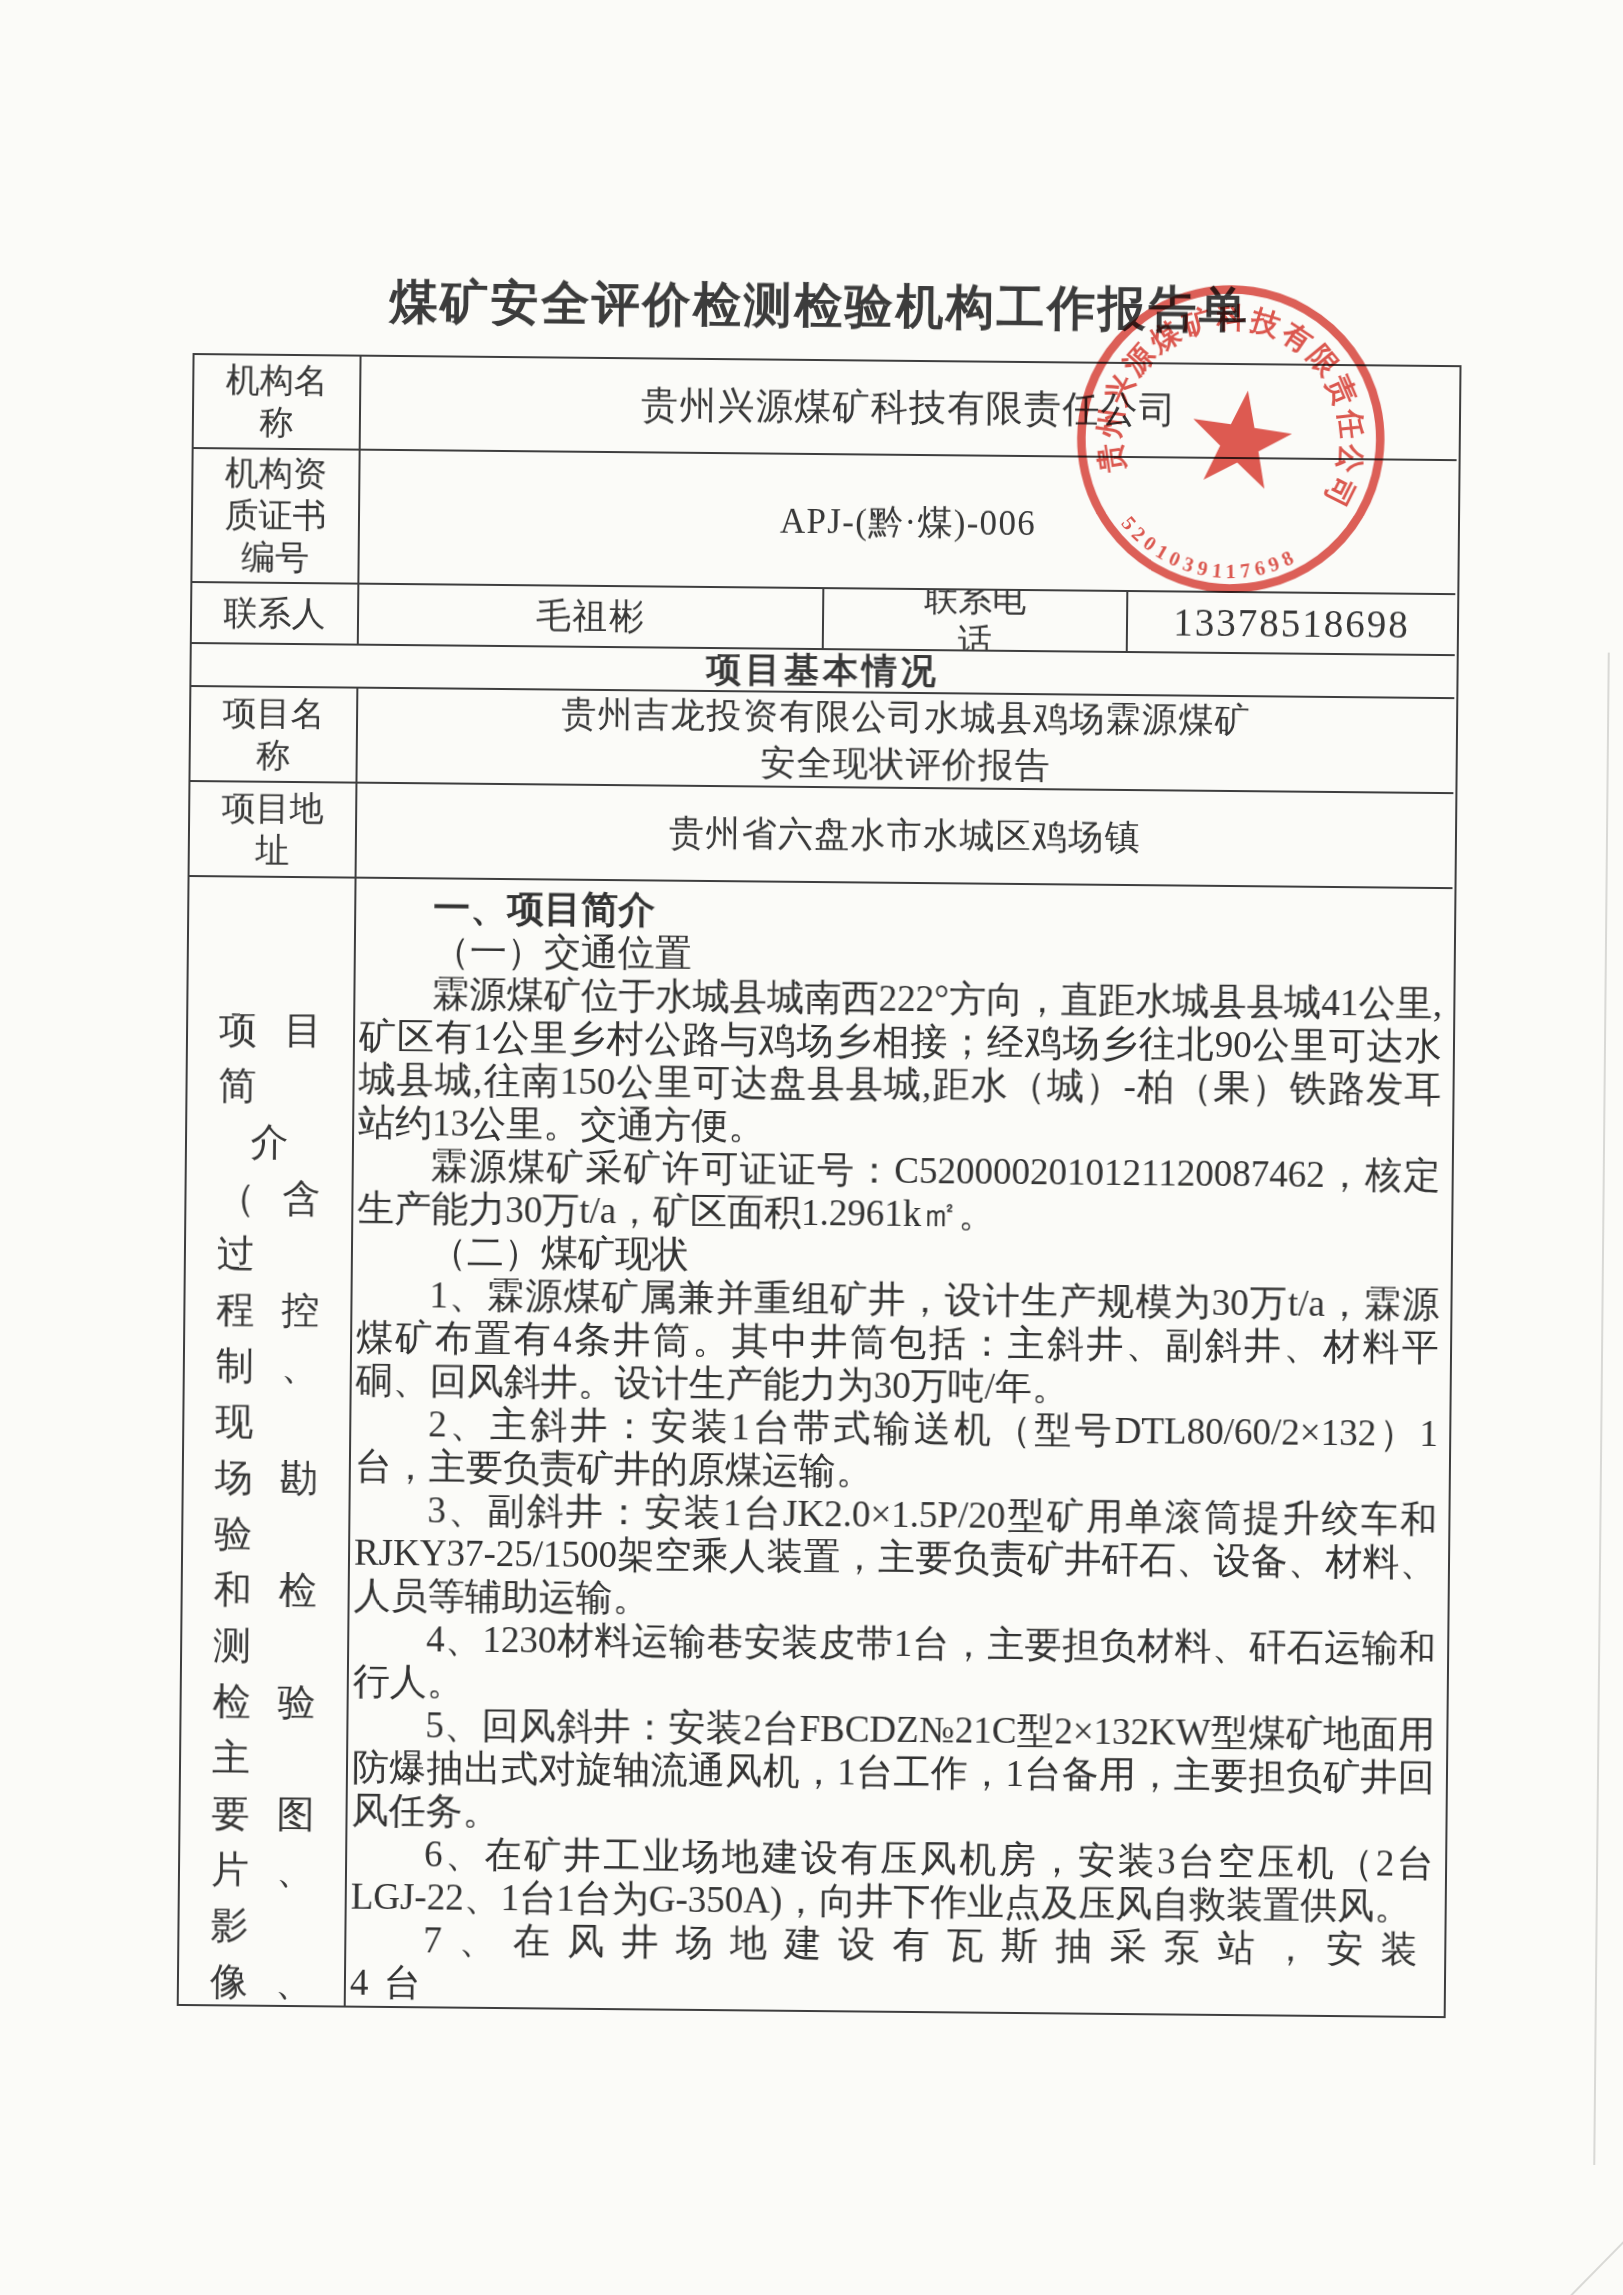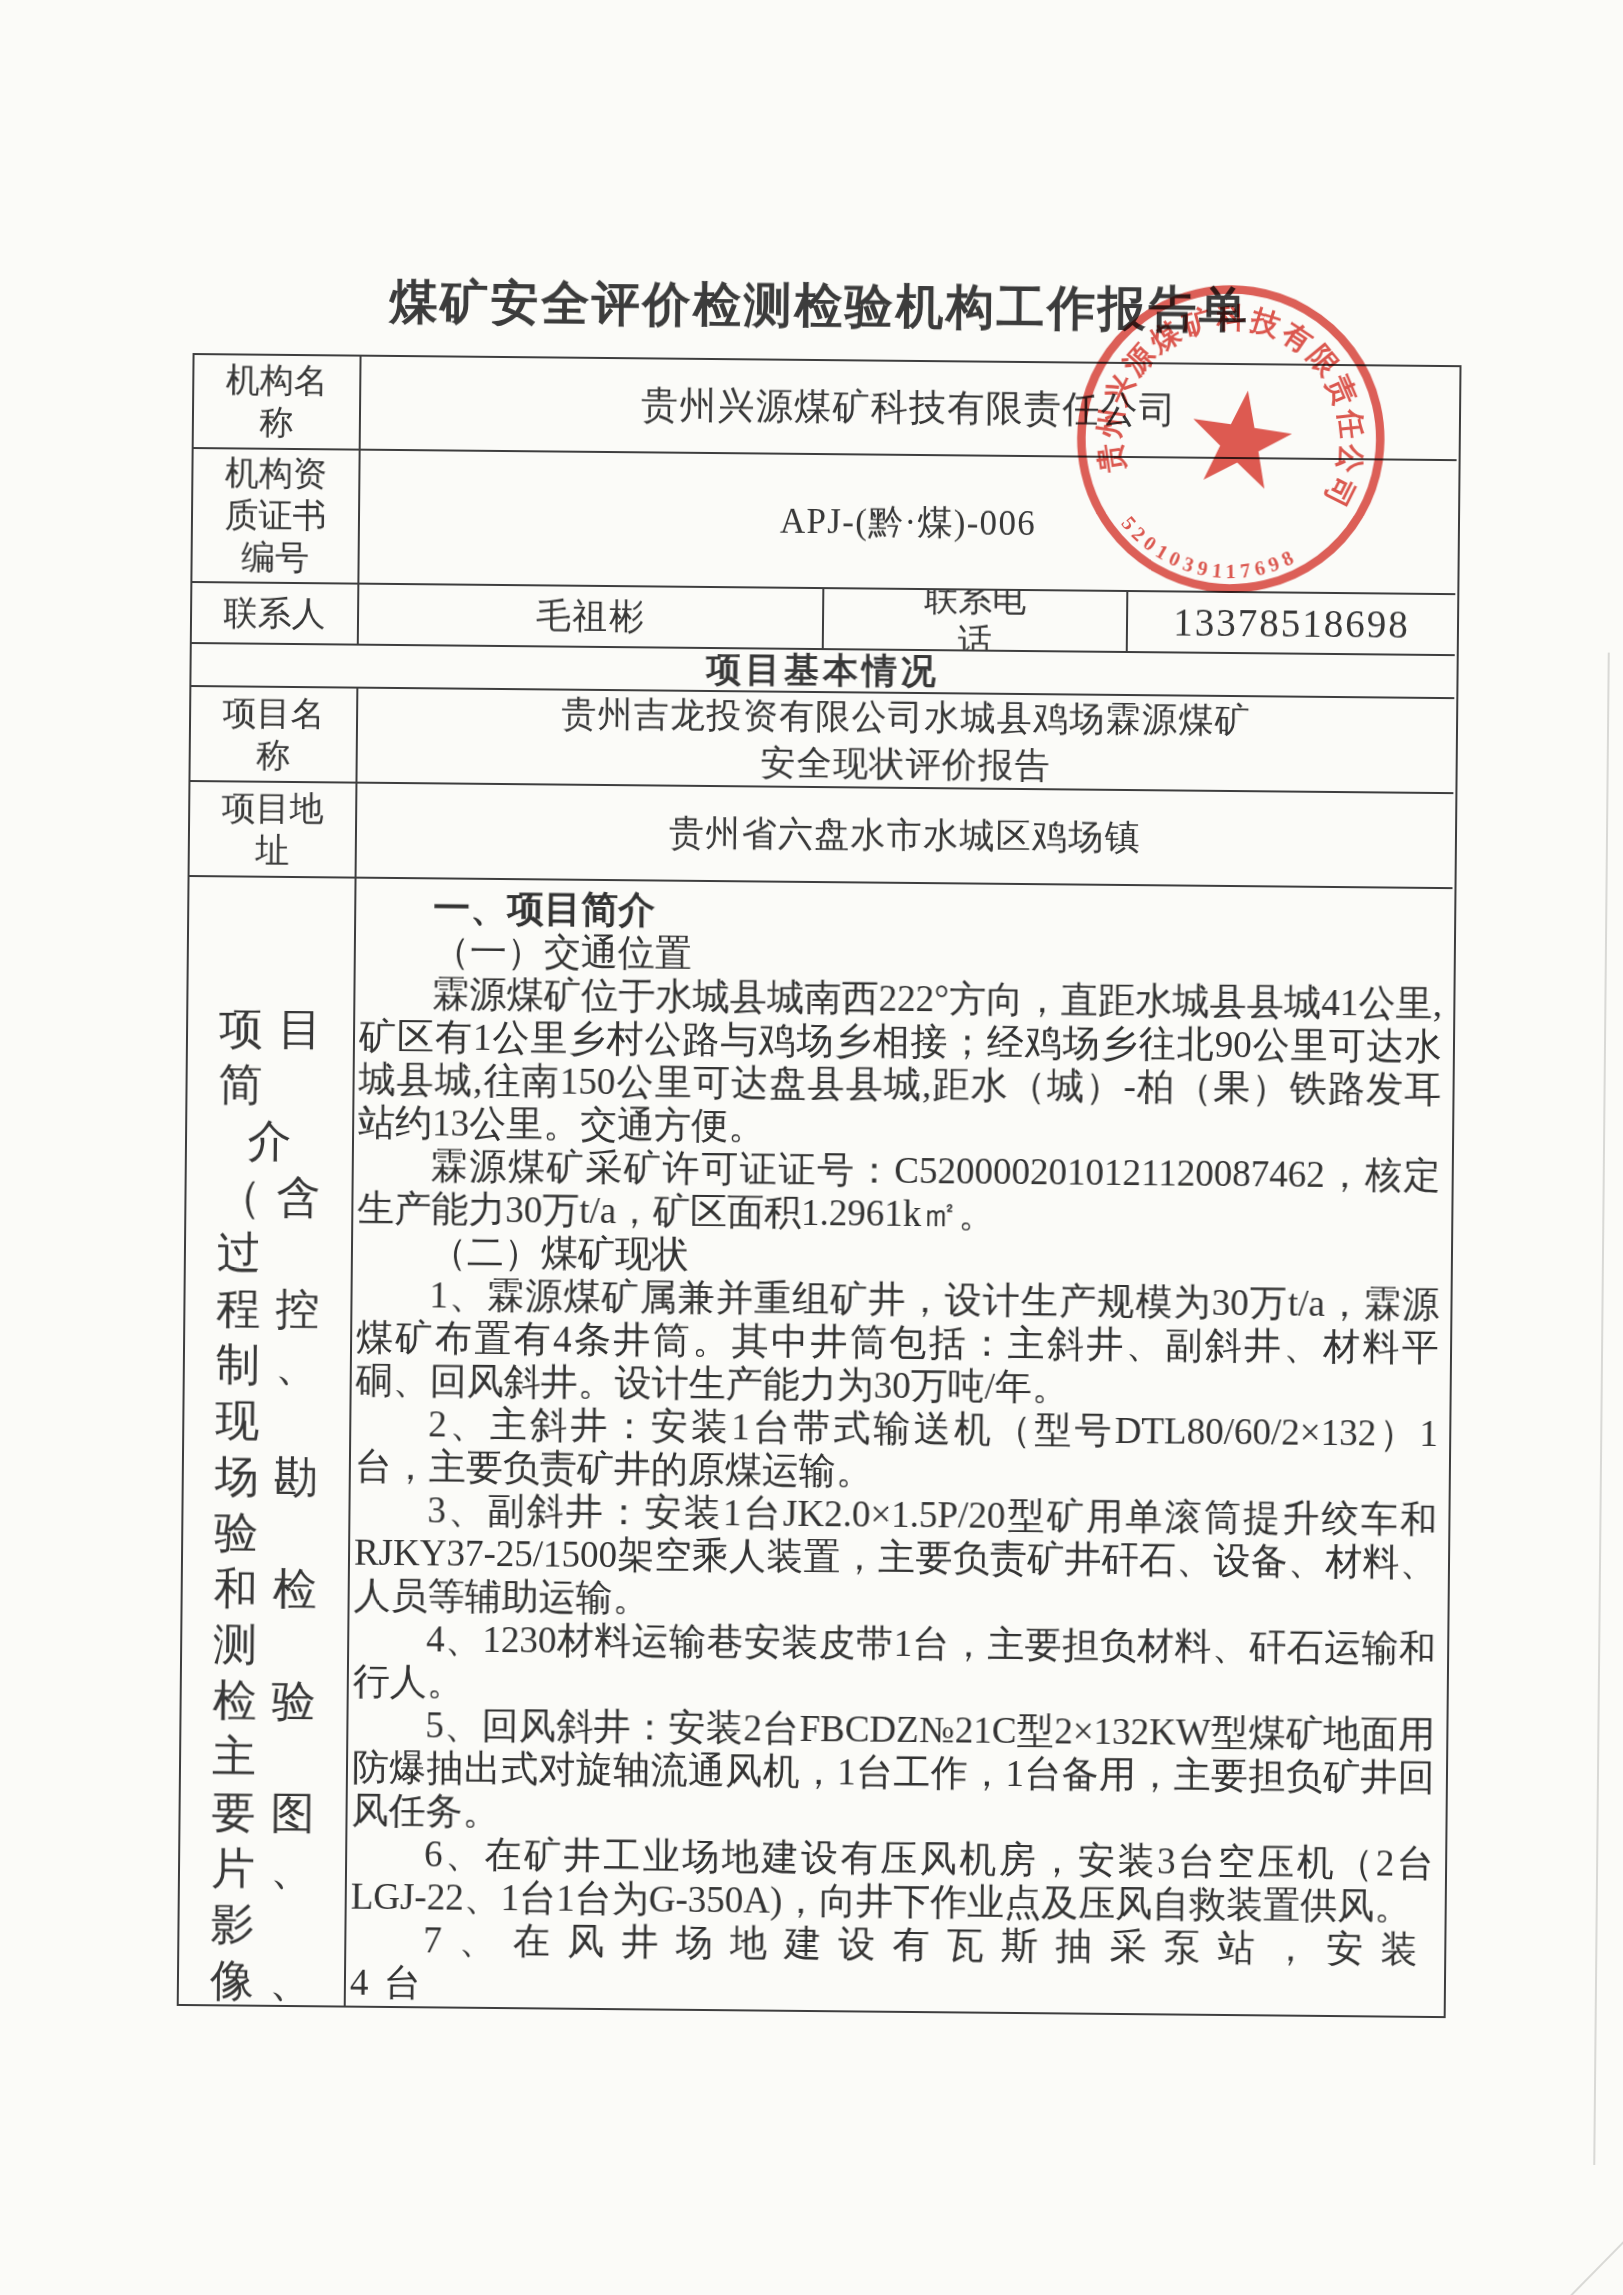--- a/index.html
+++ b/index.html
@@ -31,21 +31,21 @@
   .span-rest{grid-column:2/5;}
   .span-all{grid-column:1/5;}
   .lab{font-size:34px;line-height:42px;text-align:center;width:111px;}
   .val{font-size:37px;letter-spacing:1.3px;text-align:center;}
   .val.small{font-size:35px;}
   .phone{font-size:39px;letter-spacing:2px;}
   .banner{font-weight:bold;font-size:35px;letter-spacing:3.9px;}
   .pname{font-size:35px;line-height:47px;text-align:center;letter-spacing:1.3px;}
   
   .sum-label-cell{justify-content:flex-start;padding-top:124px;}
-  .vlab{width:103px;font-size:44px;line-height:56px;text-align:justify;text-align-last:justify;}
+  .vlab{width:103px;font-size:38px;line-height:56px;text-align:justify;text-align-last:justify;}
   .vlab.single{text-align:center;text-align-last:center;}
   .sum-body-cell{align-items:stretch;justify-content:flex-start;padding:6.5px 9.2px 0 3.9px;}
   .para{margin:0;font-size:37px;line-height:43px;text-align:justify;text-indent:73px;color:#333;}
   .para.bold{font-weight:bold;}
   .para.stretched{letter-spacing:.42em;}
   
   .stamp{position:absolute;left:1070px;top:281px;width:308px;height:308px;mix-blend-mode:multiply;opacity:.93;}
   
   .scan-edge{position:absolute;left:1603px;top:645px;width:2px;height:1512px;background:rgba(130,130,125,.28);}
   .scan-corner{position:absolute;left:1550px;top:2239px;width:157px;height:2px;background:rgba(140,140,135,.30);transform:rotate(-46deg);}

